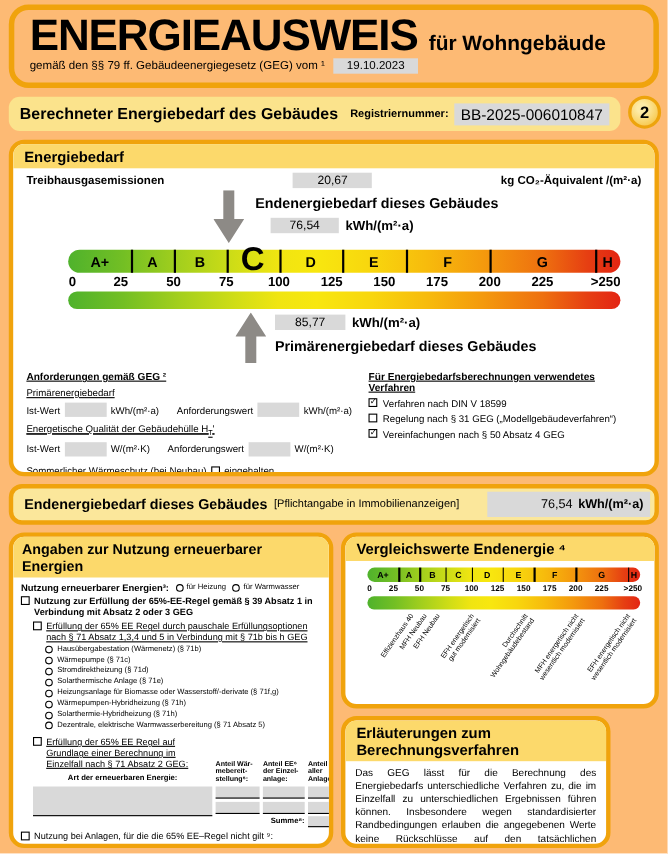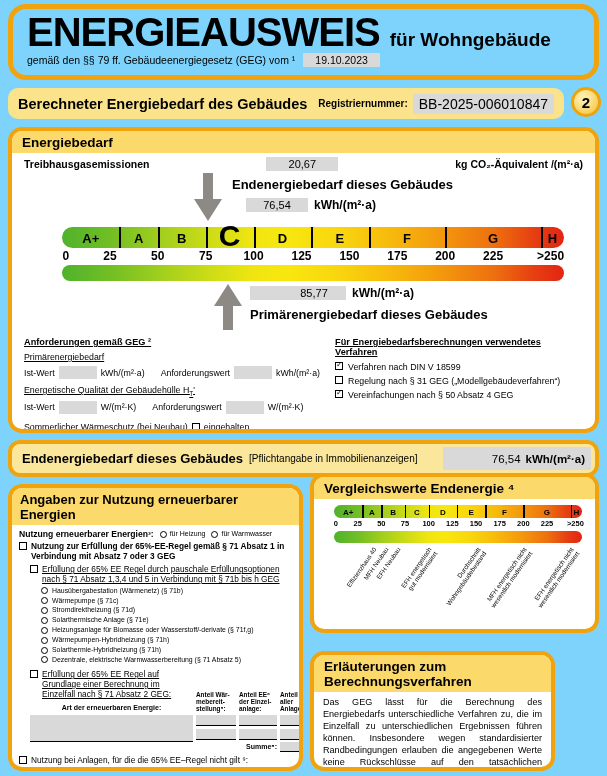--- a/index.html
+++ b/index.html
@@ -1,16 +1,16 @@
 <!DOCTYPE html>
 <html><head>
 <meta charset="utf-8">
 <style>
   html,body{margin:0;padding:0;background:#fff;}
-  .page{position:relative;width:607px;height:776px;background:#7dd3fc;overflow:hidden;
+  .page{position:relative;width:607px;height:776px;background:#fdba74;overflow:hidden;
         font-family:"Liberation Sans","DejaVu Sans",sans-serif;color:#000;}
   .box{border:4px solid #F0A30C;border-radius:14px;overflow:hidden;background:#fff;box-sizing:border-box;}
   .strip{background:#FCD96B;font-weight:bold;padding:4px 10px 3px 10px;font-size:13.5px;}
   .gray{background:#D9D9D9;}
   
   .hdr{position:absolute;left:8px;top:4px;width:591px;height:76px;border:5px solid #F0A30C;
        border-radius:18px;box-sizing:border-box;padding:2px 14px;}
   .hdr-title-row{display:flex;align-items:baseline;gap:10px;}
   .hdr-big{font-size:40px;font-weight:900;letter-spacing:-1px;line-height:1.05;}
   .hdr-small{font-size:19px;font-weight:bold;}
@@ -95,21 +95,21 @@
   .eetable{display:grid;grid-template-columns:163px 40px 38px 40px;column-gap:3px;margin-top:2px;}
   .eehead{font-size:6.4px;font-weight:bold;white-space:pre-line;line-height:1.12;}
   .bigfield{height:26px;border-bottom:1.3px solid #000;}
   .stack{display:flex;flex-direction:column;gap:3px;}
   .stack .sf{height:10px;border-bottom:1.3px solid #000;}
   .summecell{grid-column:1/4;text-align:right;font-size:7px;font-weight:bold;align-self:end;padding-bottom:1px;}
   .sline{height:9px;border-bottom:1.3px solid #000;align-self:end;}
   .b65{display:grid;grid-template-columns:225px 44px;column-gap:6px;margin-top:2px;}
   .lblrow{display:flex;justify-content:space-between;font-size:7.3px;font-weight:bold;margin-top:1px;}
   
-  .comp{position:absolute;left:310px;top:473px;width:289px;height:160px;}
+  .comp{position:absolute;left:310px;top:484px;width:289px;height:160px;}
   .comp-content{padding:6px 10px 0 10px;}
   .compscale{margin-left:10px;width:248px;position:relative;}
   .complabels{position:relative;height:96px;}
   .rotlbl{position:absolute;top:3px;width:105px;text-align:right;font-size:6.4px;line-height:1.15;
      white-space:pre-line;transform:rotate(-55deg);transform-origin:100% 0%;}
   .expl{position:absolute;left:310px;top:651px;width:245px;height:120px;}
   .expl-content{padding:4px 9px;font-size:9.1px;line-height:1.33;text-align:justify;}
   sub.t{font-size:6.5px;}
 </style>
 </head>
@@ -189,21 +189,21 @@
             <span class="tick" style="left: 97.3282%;">&gt;250</span>
           </div>
         <div class="gradbar"></div>
       </div>
 
       <div class="primblock">
         <svg class="arrow" style="left:190px;top:3px;" width="28" height="46" viewBox="0 0 28 46">
           <path d="M14 0 L28 22 H19 V46 H9 V22 H0 Z" fill="#8d8a86"></path>
         </svg>
         <span class="prim-val">
-          <span class="gray valbox" style="width:64px;padding-left:32px;">85,77</span>
+          <span class="gray valbox" style="width:64px;">85,77</span>
           <span>kWh/(m²·a)</span>
         </span>
         <span class="prim-title">Primärenergiebedarf dieses Gebäudes</span>
       </div>
 
       <div class="reqcols">
         <div class="reqleft">
           <div class="reqhead">Anforderungen gemäß GEG ²</div>
           <div class="reqsub">Primärenergiebedarf</div>
           <div class="reqrow">
@@ -270,21 +270,21 @@
             <span class="rad"></span>
             <span>für Heizung</span>
           </span>
         <span class="radlab">
             <span class="rad"></span>
             <span>für Warmwasser</span>
           </span>
       </div>
       <div class="cbrow">
         <span class="cb"></span>
-        <span class="txt" style="font-weight:bold;">Nutzung zur Erfüllung der 65%-EE-Regel gemäß § 71 Absatz 1 in Verbindung mit Absatz 7 oder 3 GEG</span>
+        <span class="txt" style="font-weight:bold;">Nutzung zur Erfüllung der 65%-EE-Regel gemäß § 39 Absatz 1 in Verbindung mit Absatz 2 oder 3 GEG</span>
       </div>
       <div class="cbrow indent1">
         <span class="cb"></span>
         <span class="txt u">Erfüllung der 65% EE Regel durch pauschale Erfüllungsoptionen nach § 71 Absatz 1,3,4 und 5 in Verbindung mit § 71b bis h GEG</span>
       </div>
       <div class="indent2" id="optList">
           <div class="optrow">
             <span class="rad"></span>
             <span>Hausübergabestation (Wärmenetz) (§ 71b)</span>
           </div>

